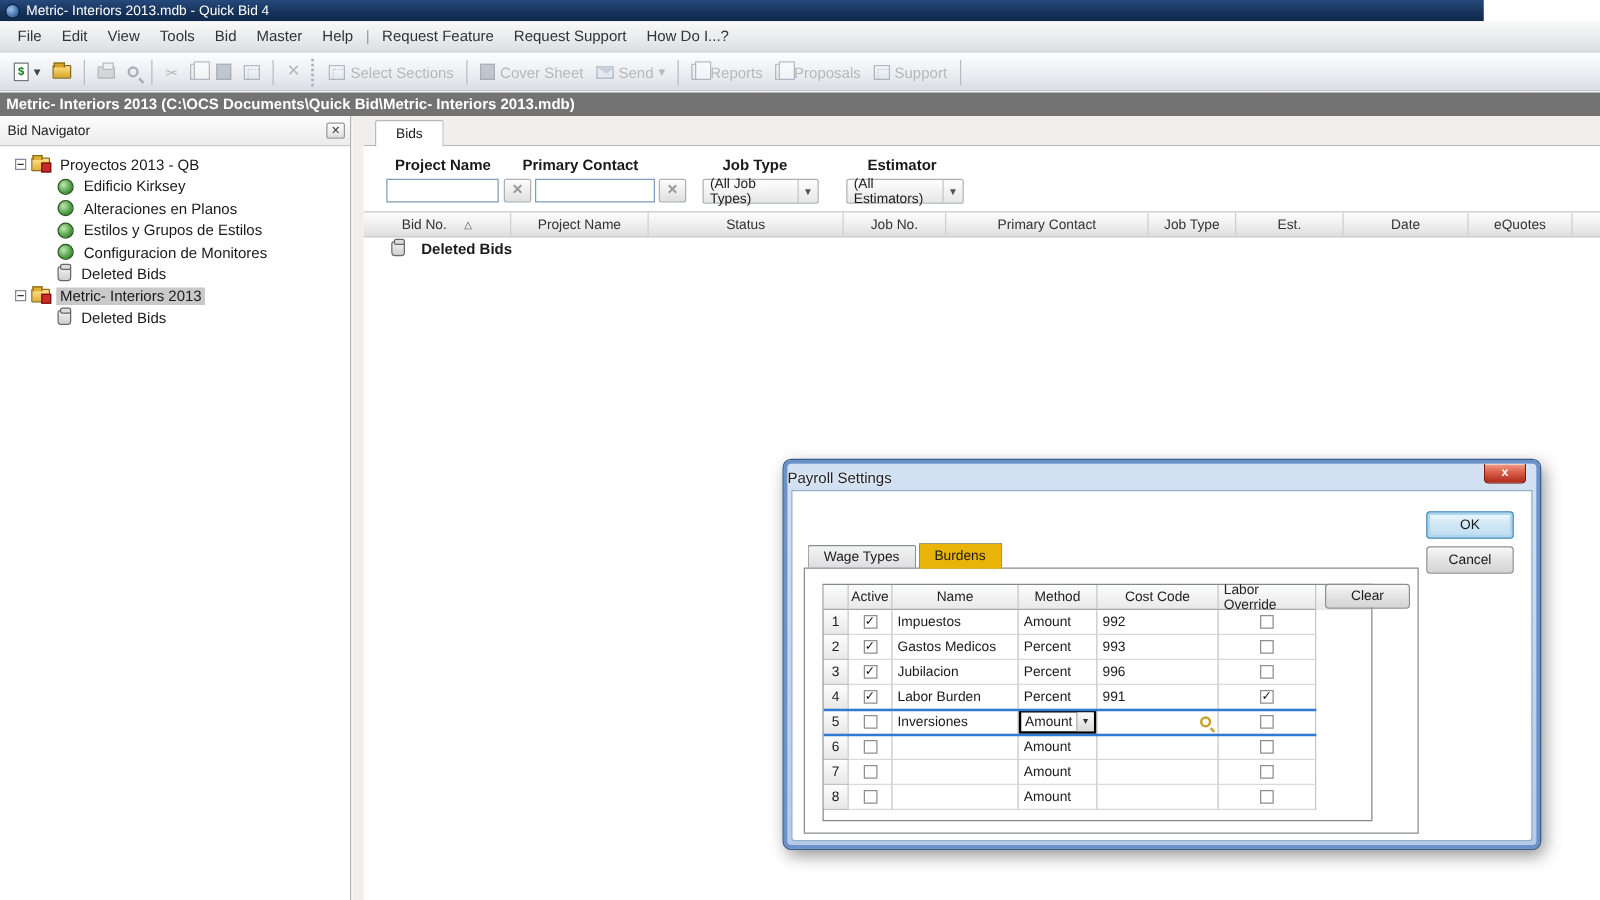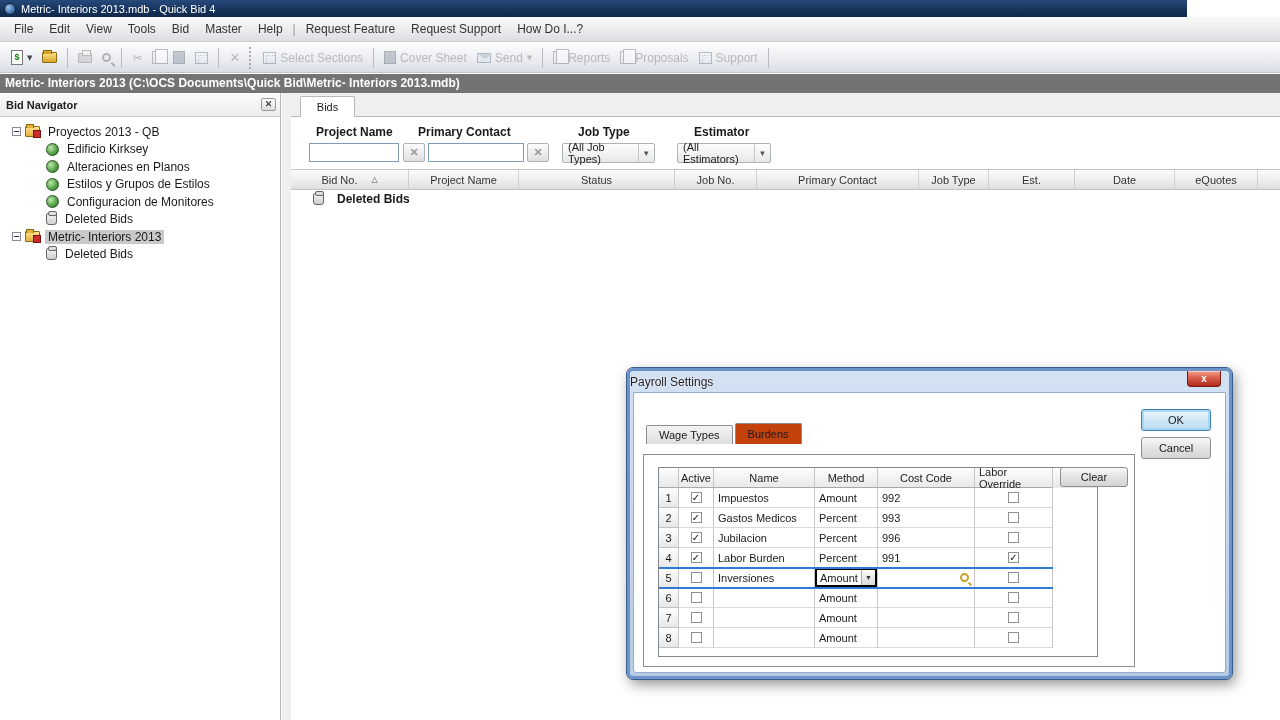--- a/index.html
+++ b/index.html
@@ -42,21 +42,21 @@
   .ico-env { width:14px; height:10px; background:#dde6f2; border:1px solid #678; }
   .ico-env::before { content:""; position:absolute; left:0; top:0; border-left:7px solid transparent; border-right:7px solid transparent; border-top:5px solid #9ab; }
   .glyph { font-family:"DejaVu Sans", sans-serif; }
 
   .pathbar { position:absolute; left:0; top:74px; width:1280px; height:19px; background:#737373;
     color:#fff; font-weight:bold; font-size:12px; line-height:19px; padding-left:5px; }
 
   
   .navpanel { position:absolute; left:0; top:93px; width:281px; height:627px; background:#fff; border-right:1px solid #b4b4b4; }
   .navhead { height:24px; background:linear-gradient(#fcfcfc,#ececec); display:flex; align-items:center;
-    justify-content:space-between; padding:0 4px 0 6px; border-bottom:1px solid #c9c9c9; font-size:11px; color:#222;font-weight:bold; }
+    justify-content:space-between; padding:0 4px 0 6px; border-bottom:1px solid #c9c9c9; font-size:11px; color:#222; }
   .navclose { width:15px; height:13px; border:1px solid #9a9a9a; background:linear-gradient(#fff,#ddd);
     font-size:9px; line-height:11px; text-align:center; color:#444; border-radius:2px; }
   .tree { padding-top:6px; }
   .tree-row { height:17.5px; display:flex; align-items:center; white-space:nowrap; }
   .tree-row .lbl { padding:0 3px; }
   .tree-row.selected .lbl { background:#c9c9c9; }
   .expander { width:9px; height:9px; border:1px solid #889; background:#fff; margin:0 4px 0 12px;
     position:relative; flex:none; }
   .expander::before { content:""; position:absolute; left:1px; top:3px; width:5px; height:1px; background:#333; }
   .t-ico { flex:none; position:relative; margin-right:5px; }
@@ -99,24 +99,24 @@
     background:linear-gradient(#f2a08b,#d95f4b 45%,#b02a1d); border:1px solid #7c1a10; border-top:none;
     border-radius:0 0 4px 4px; color:#fff; font-weight:bold; font-size:10px; text-align:center; line-height:15px;
     box-shadow:inset 0 1px 0 rgba(255,255,255,.5); }
   .dlg-body { position:absolute; left:3px; right:3px; top:21px; bottom:3px; background:#fff; border:1px solid #94aecd; border-radius:0 0 3px 3px; }
   .dlg-note { position:absolute; left:13px; top:20px; font-size:11px; color:#222; }
   .btn { background:linear-gradient(#f8f8f8,#e5e5e5 45%,#d4d4d4); border:1px solid #8e8f8f; border-radius:3px;
     font-size:11px; text-align:center; color:#1a1a1a; }
   .btn-ok { position:absolute; right:14px; top:16px; width:70px; height:22px; line-height:20px;
     border:1px solid #3c7fb1; box-shadow:0 0 0 2px #a8d8f0 inset; background:linear-gradient(#f2f9fd,#d1e8f6 45%,#bcdcf0); }
   .btn-cancel { position:absolute; right:14px; top:44px; width:70px; height:22px; line-height:20px; }
-  .tabs { position:absolute; left:12px; top:30px; display:flex; align-items:flex-end; }
+  .tabs { position:absolute; left:12px; top:41px; display:flex; align-items:flex-end; }
   .dtab { border:1px solid #898c95; border-bottom:none; border-radius:2px 2px 0 0; padding:0 12px;
     height:19px; line-height:18px; font-size:11px; background:linear-gradient(#f4f4f4,#ddd); margin-right:2px; }
-  .dtab.active { height:21px; line-height:20px; background:#c2410c; position:relative; z-index:2; }
+  .dtab.active { height:21px; line-height:20px; background:#eab308; position:relative; z-index:2; }
   .tabpage { position:absolute; left:9px; top:61px; width:492px; height:213px; border:1px solid #898c95; background:#fff; }
 
   .pgrid { position:absolute; left:14px; top:12px; width:440px; height:190px; border:1px solid #828790; background:#fff; }
   .pg-row { display:flex; height:20px; position:relative; }
   .pg-row.hdr { background:linear-gradient(#fdfdfd,#e8e8e8); }
   .pg-cell { border-right:1px solid #c6c6c6; border-bottom:1px solid #d9d9d9; height:100%;
     display:flex; align-items:center; font-size:11px; padding:0 4px; position:relative; }
   .pg-row.hdr .pg-cell { justify-content:center; border-bottom:1px solid #a8a8a8; color:#222; }
   .c-num { width:20px; justify-content:center; background:linear-gradient(#fdfdfd,#e8e8e8); border-bottom:1px solid #c0c0c0; }
   .c-active { width:35px; justify-content:center; }

